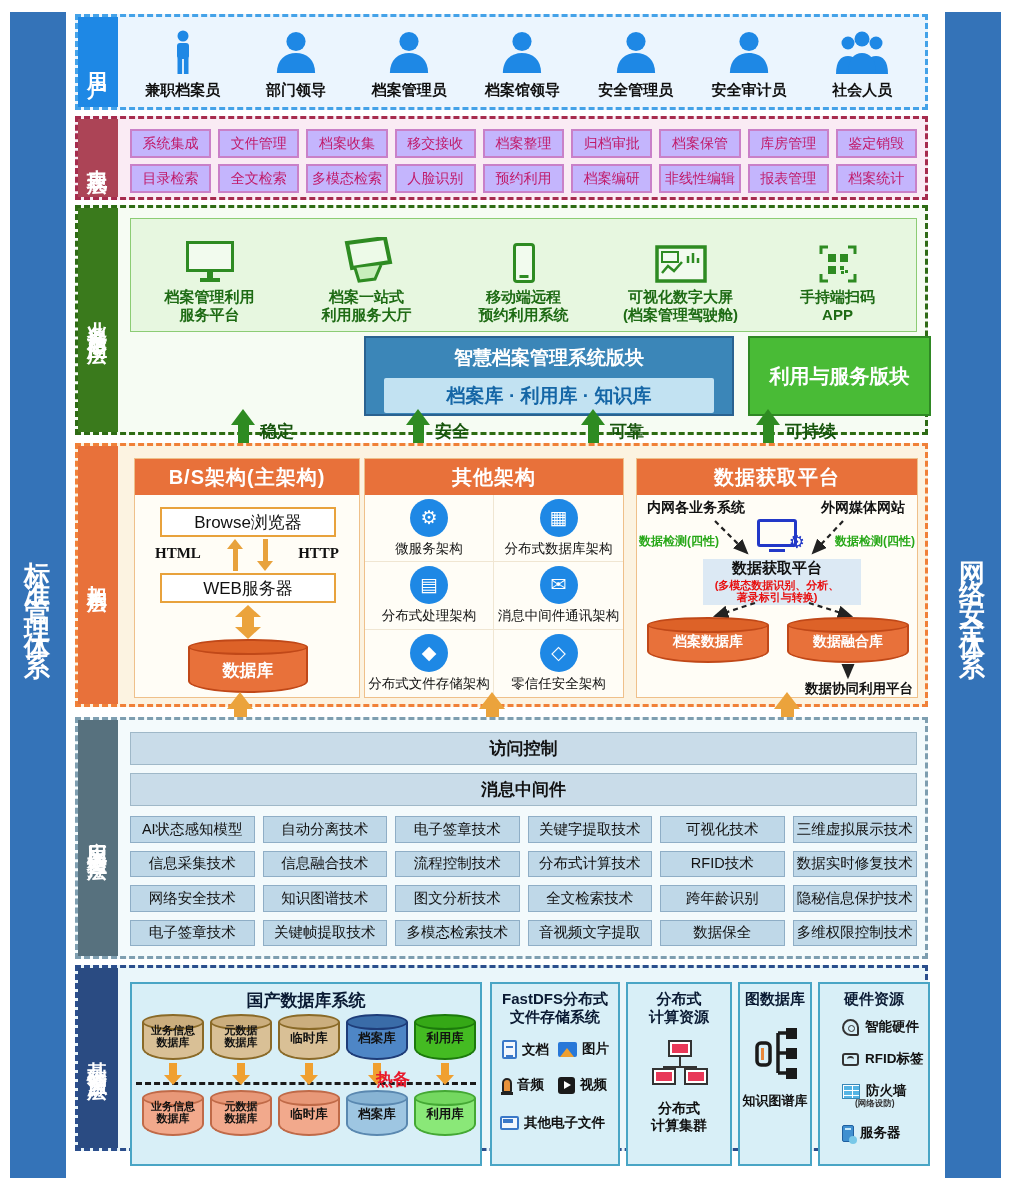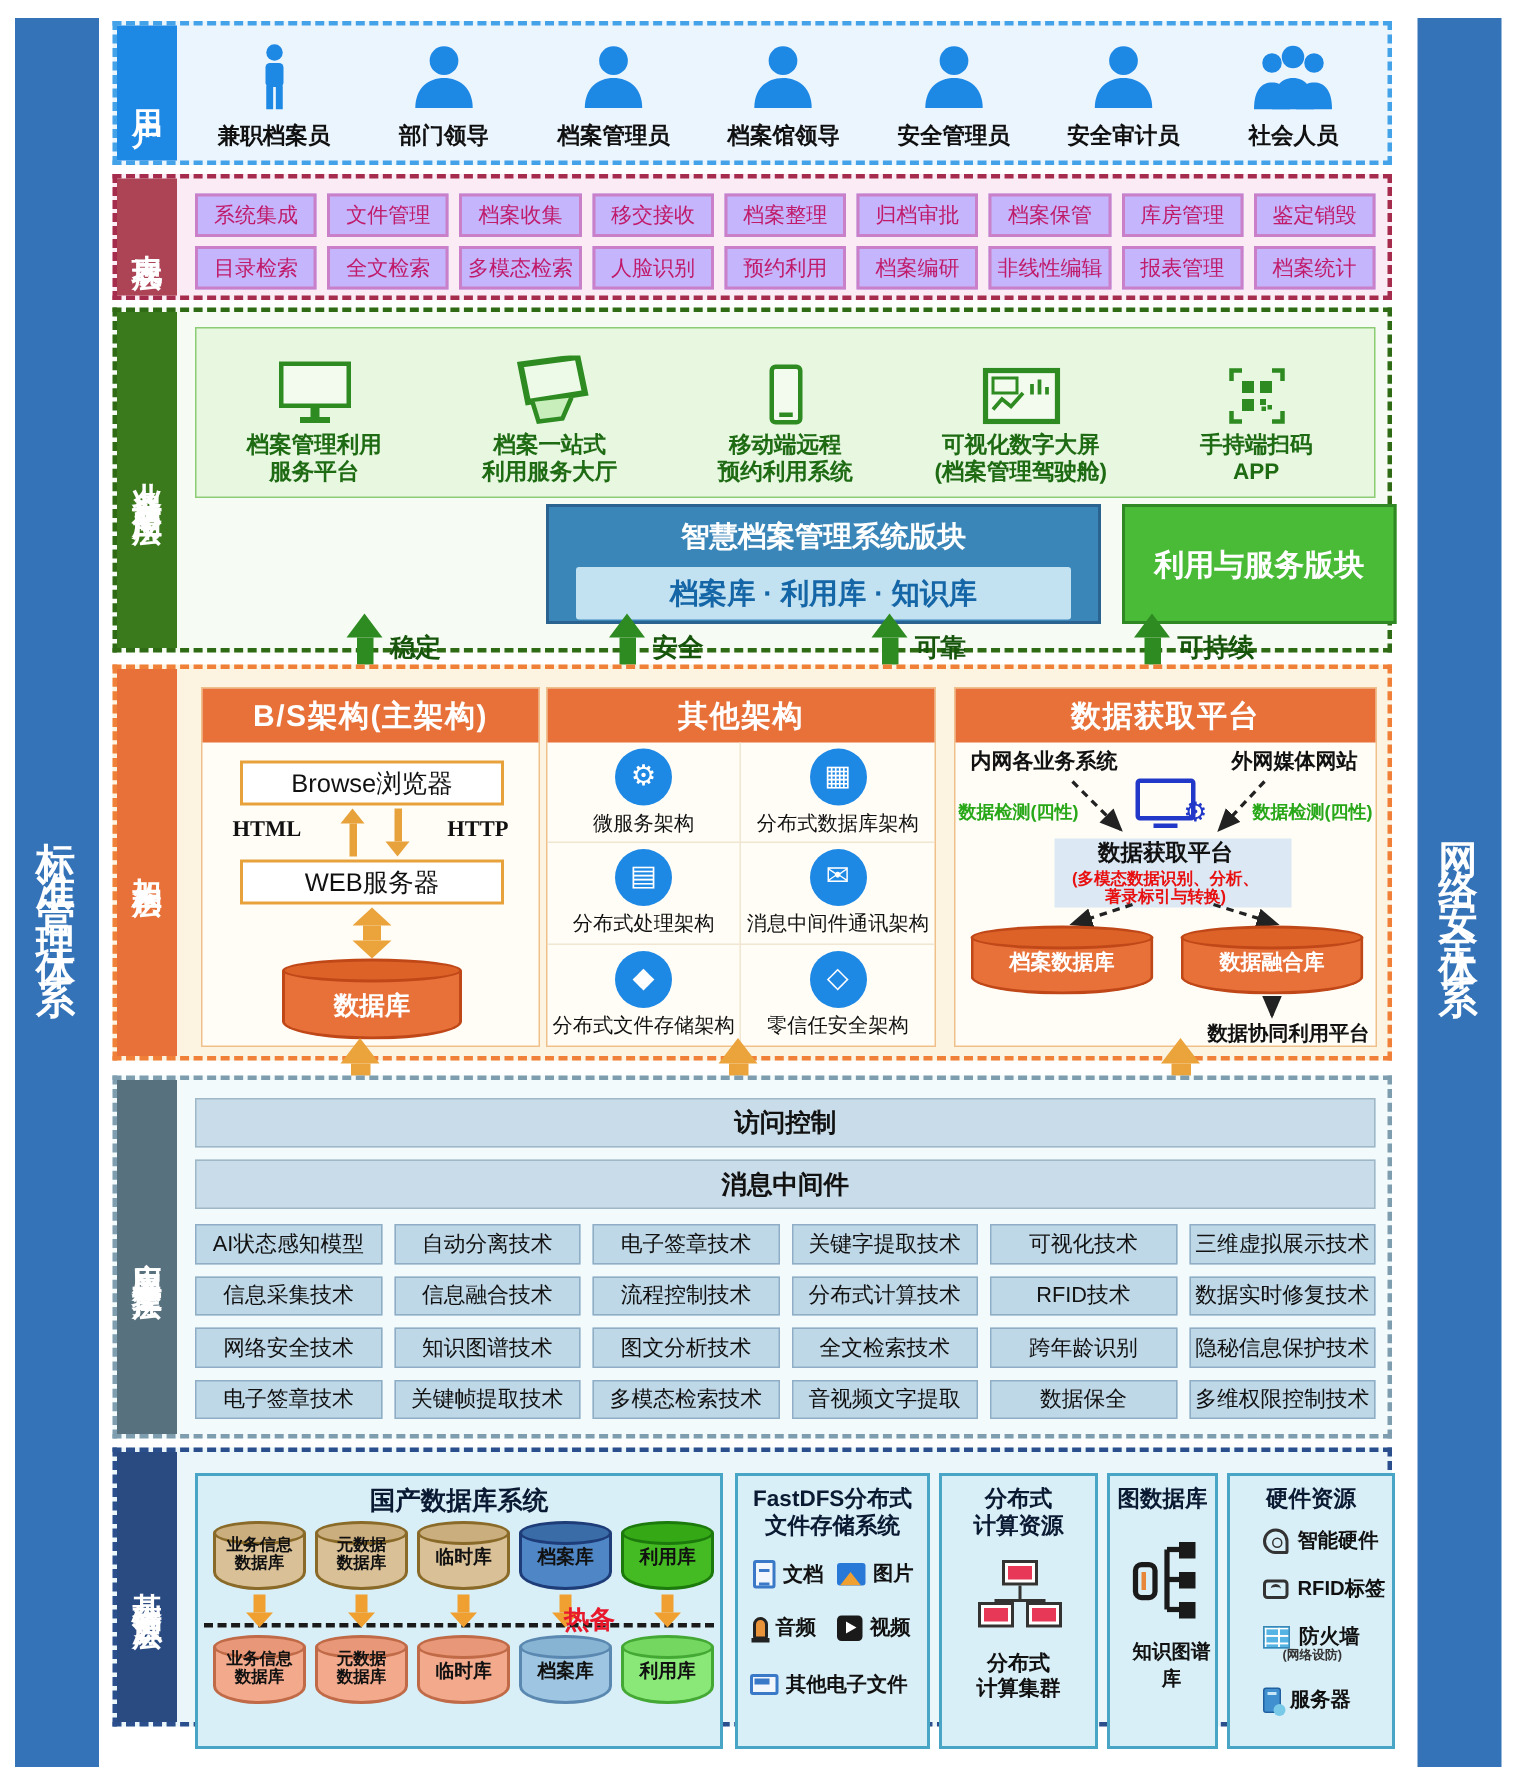--- a/index.html
+++ b/index.html
@@ -189,21 +189,21 @@
   .i-ai::after { content:""; position:absolute; left:4px; top:4px; width:5px; height:5px; border:1.5px solid #333; border-radius:50%; }
   .i-rfid { width:17px; height:13px; border:2px solid #333; border-radius:3px; position:relative; }
   .i-rfid::after { content:""; position:absolute; left:3px; top:1px; width:7px; height:5px; border-top:2px solid #333; border-radius:50%; }
   .i-wall { width:18px; height:15px; background:#55B4E4; border:1px solid #3888B8;
             background-image:linear-gradient(#fff 1px, transparent 1px), linear-gradient(90deg, #fff 1px, transparent 1px);
             background-size:9px 5px, 9px 5px; }
   .i-server { width:12px; height:17px; background:#4090D0; border:1px solid #2060A0; border-radius:2px; position:relative; }
   .i-server::after { content:""; position:absolute; left:2px; top:2px; width:6px; height:2px; background:#C8E8F8; }
   .i-server::before { content:""; position:absolute; right:-4px; bottom:-3px; width:8px; height:8px; background:#78C8E8; border-radius:50%; }
 
-  .graph-label { position:absolute; left:0; right:0; top:108px; text-align:center; font-size:13px; font-weight:bold; color:#111;padding-left:12px; }
+  .graph-label { position:absolute; left:0; right:0; top:108px; text-align:center; font-size:13px; font-weight:bold; color:#111; }
 </style>
 </head>
 <body>
 
 <div class="stage">
 
   <div class="sidecol" id="side-left">标准管理体系</div>
   <div class="sidecol" id="side-right">网络安全体系</div>
 
   <div class="band" id="band-users">

